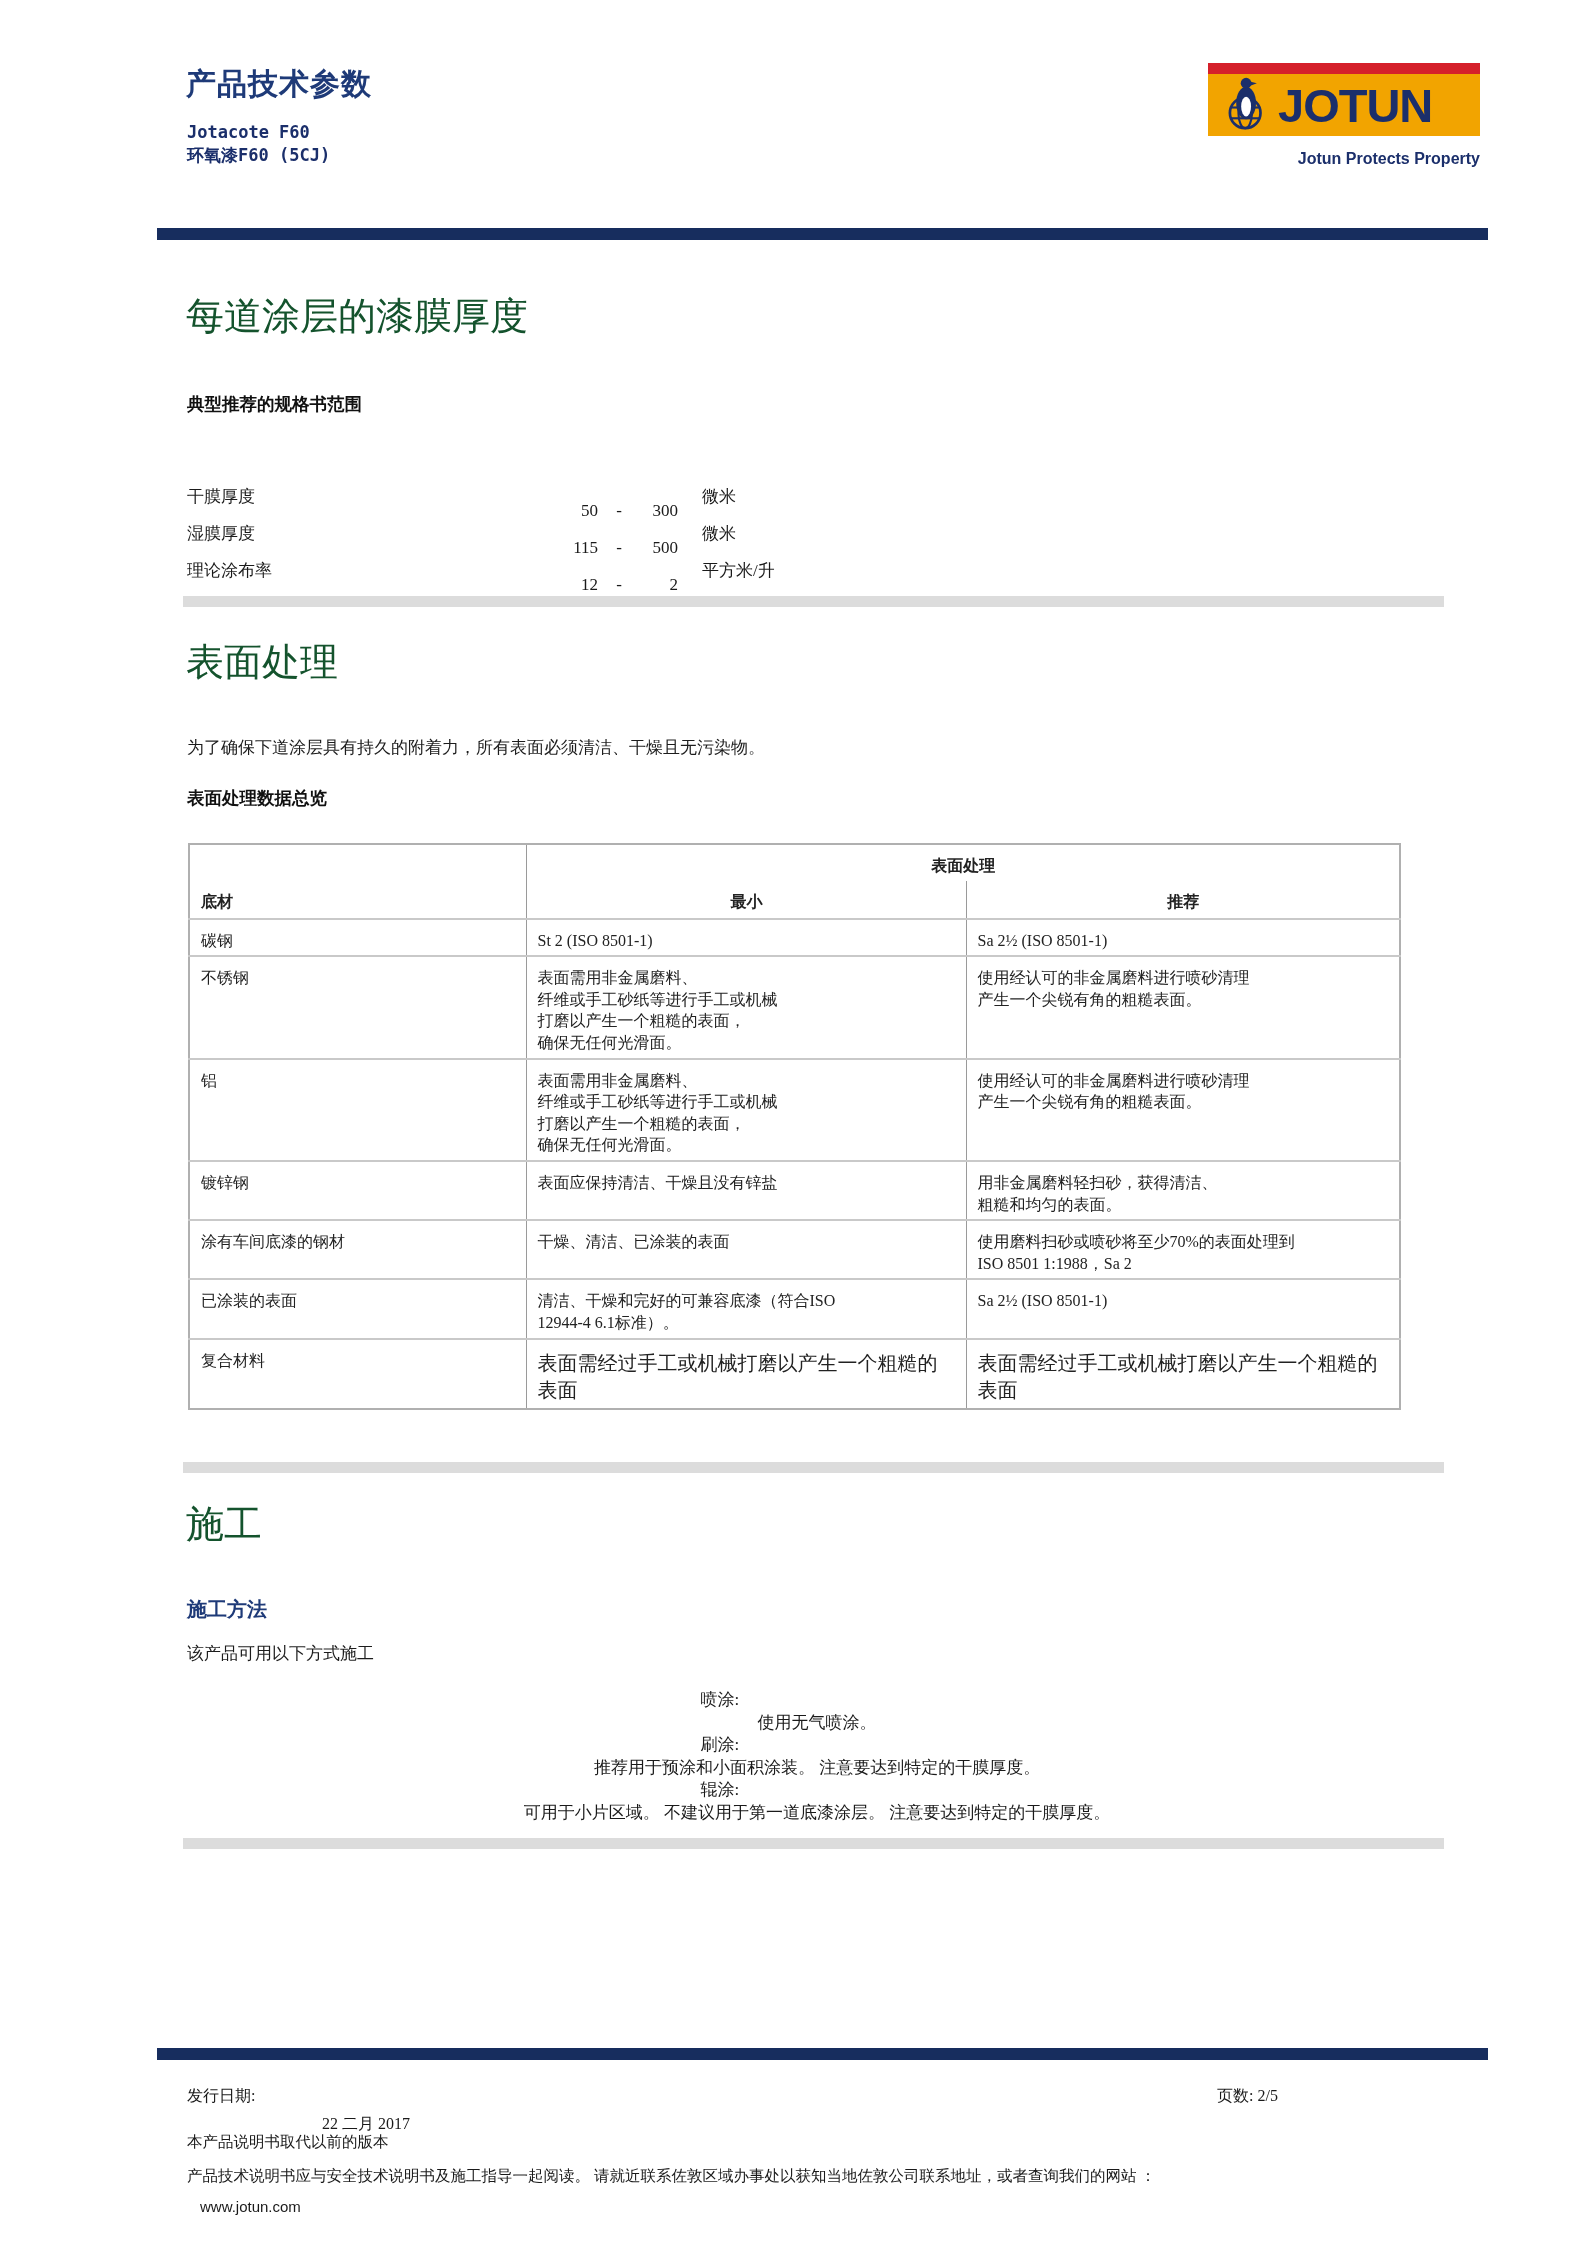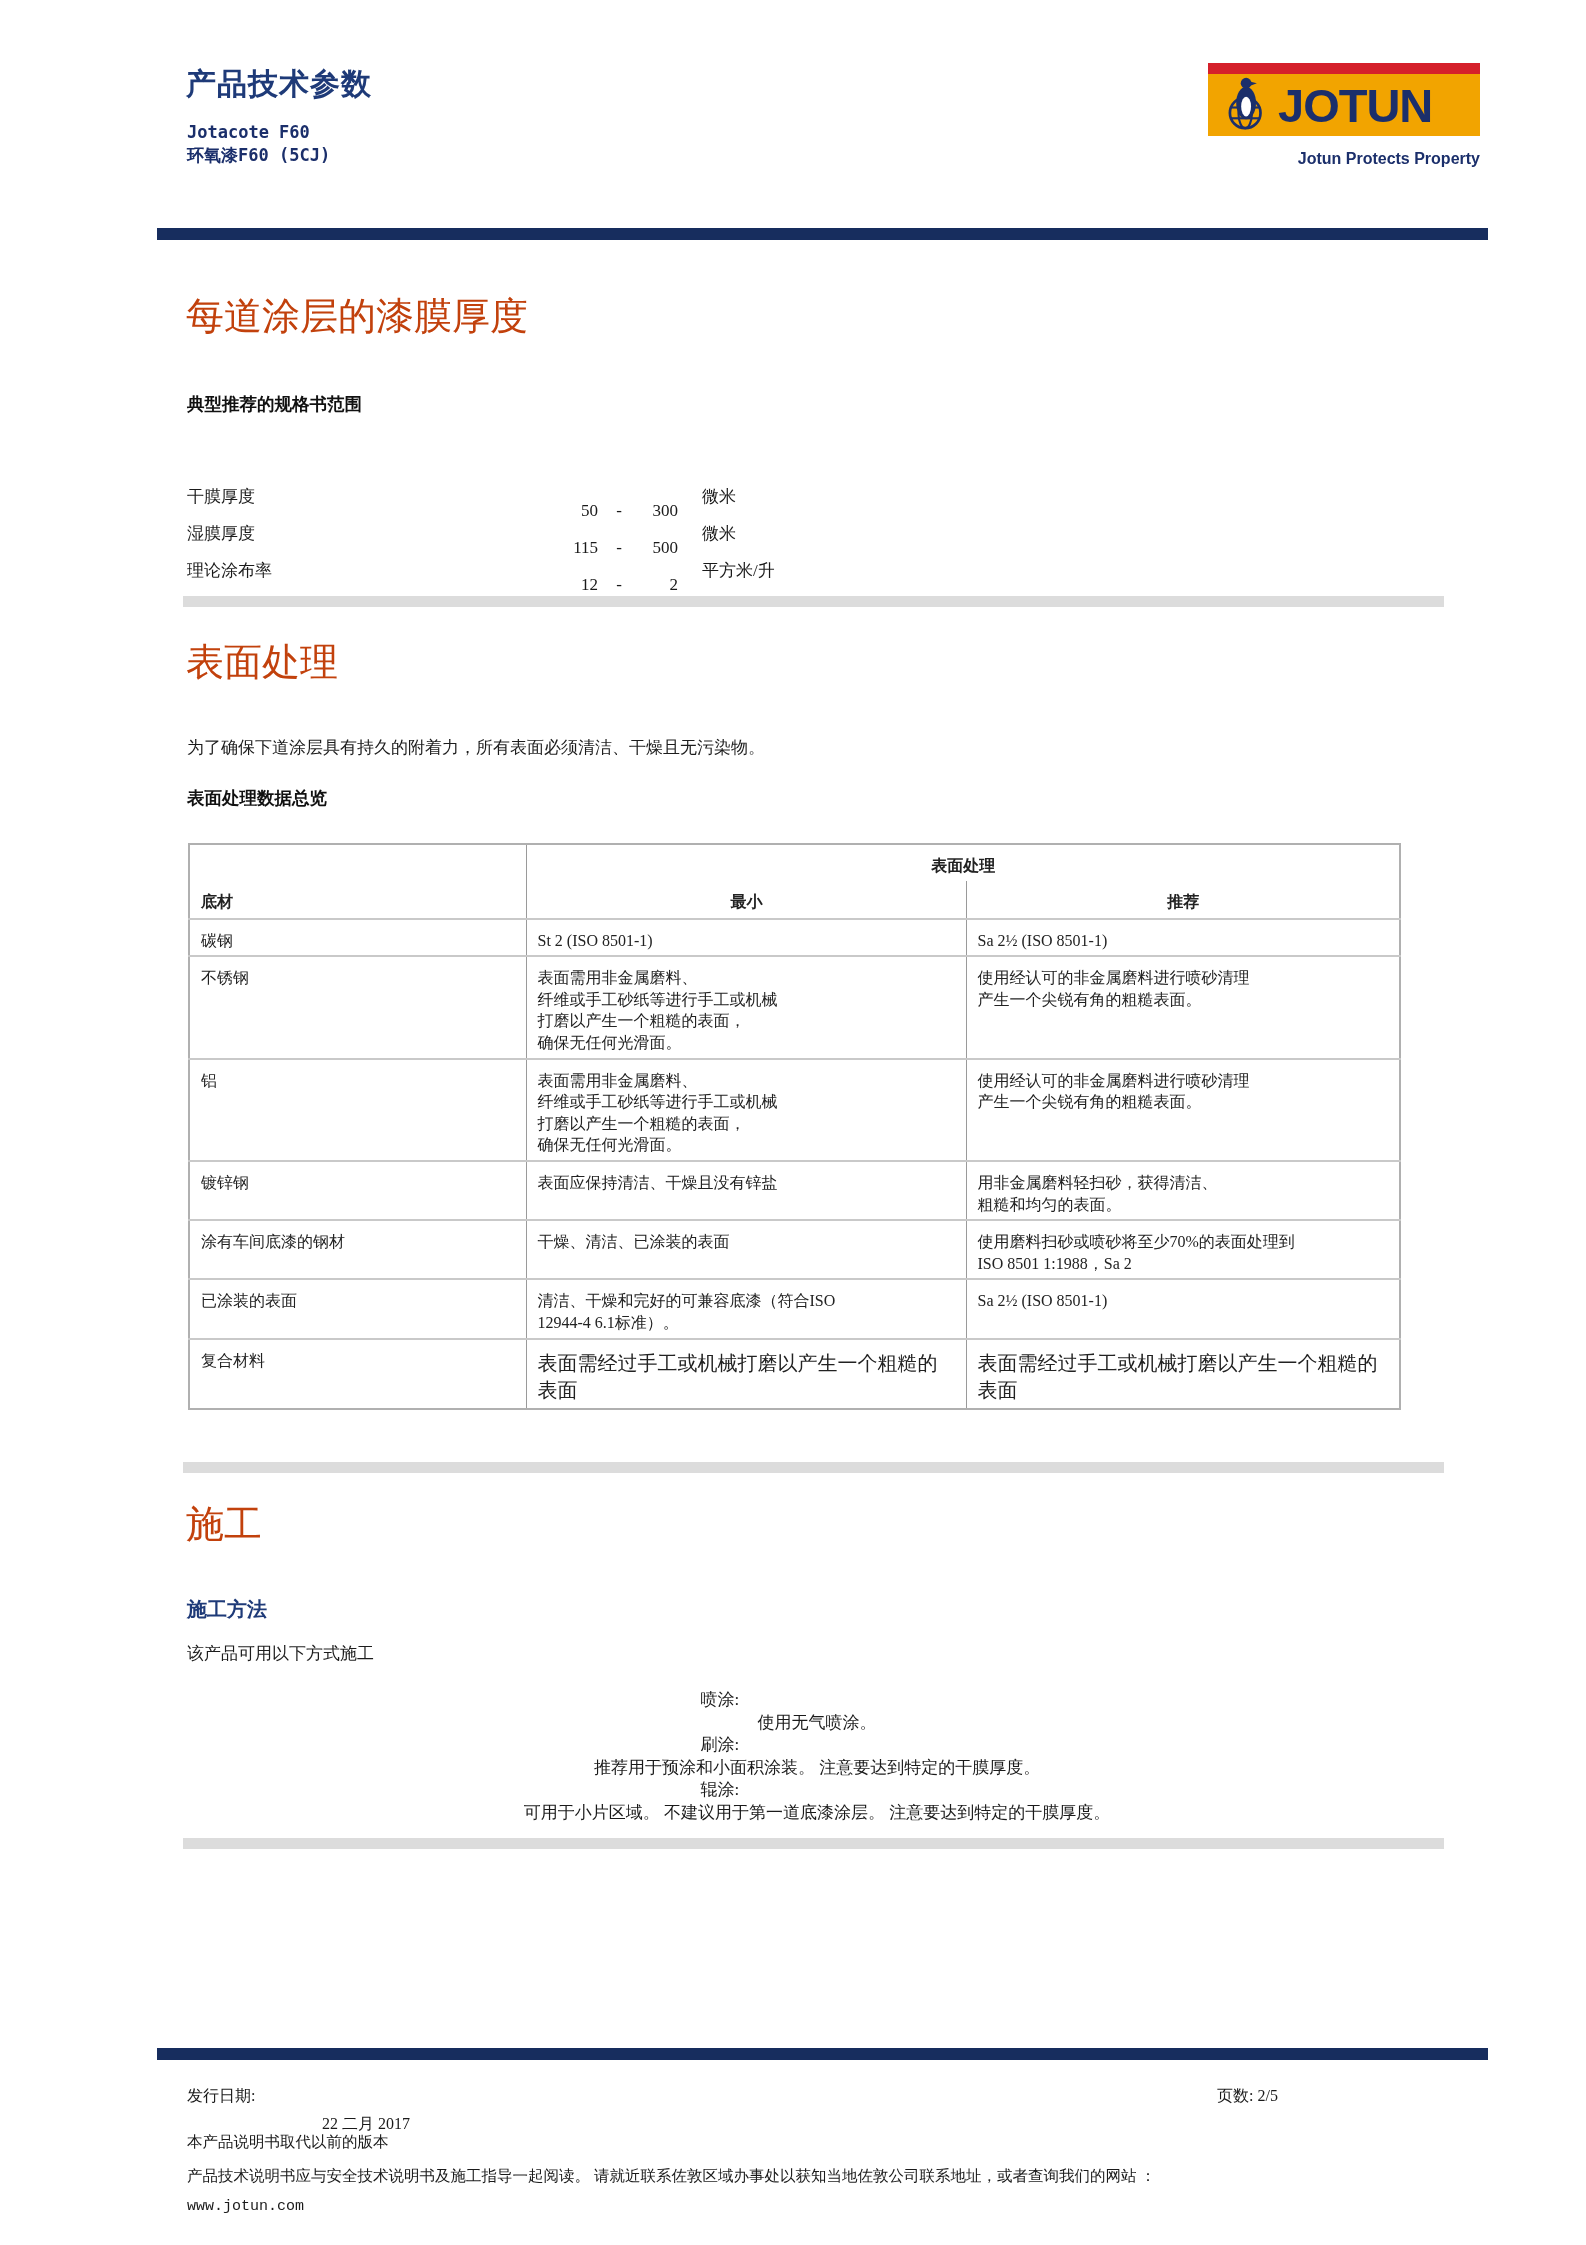--- a/index.html
+++ b/index.html
@@ -21,21 +21,21 @@
              color:#1b2f6b;letter-spacing:-1px;line-height:1;margin-left:4px;}
   .tagline{position:absolute;left:1208px;top:150px;width:272px;text-align:right;
            font-family:"Liberation Sans",sans-serif;font-weight:bold;font-size:16px;color:#1b2f6b;}
 
   .bar{position:absolute;left:157px;width:1331px;height:12px;background:#172d5e;}
   .bar-top{top:228px;}
   .bar-bottom{top:2048px;}
   .gbar{position:absolute;left:183px;width:1261px;height:11px;background:#dcdcdc;}
 
   
-  .sec-h{position:absolute;left:186px;font-size:38px;color:#c2410c;line-height:1.2;font-weight:500;}
+  .sec-h{position:absolute;left:186px;font-size:38px;color:#14532d;line-height:1.2;font-weight:500;}
   .sub-h{position:absolute;left:187px;font-size:17.5px;font-weight:bold;color:#111111;}
   .body-t{position:absolute;left:187px;font-size:17px;color:#1c1c1c;}
 
   
   .thick-rows{position:absolute;left:187px;top:478px;width:700px;}
   .t-row{display:flex;height:37px;align-items:center;font-size:17px;}
   .t-label{width:363px;}
   .t-min{width:48px;text-align:right;}
   .t-dash{width:42px;text-align:center;}
   .t-max{width:38px;text-align:right;}
@@ -61,22 +61,22 @@
   .methods{position:absolute;left:187px;top:1688px;width:1260px;}
   .m-row{display:flex;height:45px;align-items:center;font-size:17px;flex-direction:column;}
   .m-label{width:233px;}
 
   
   .f-issued-label{position:absolute;left:187px;top:2086px;font-size:16px;}
   .f-issued-value{position:absolute;left:322px;top:2086px;font-size:16px;}
   .f-page{position:absolute;left:1217px;top:2086px;font-size:16px;}
   .f-note1{position:absolute;left:187px;top:2132px;font-size:15.5px;}
   .f-note2{position:absolute;left:187px;top:2166px;width:1280px;font-size:15.5px;}
-  .f-web{position:absolute;left:187px;top:2198px;font-size:15px;
-         font-family:Liberation Mono, monospace;}
+  .f-web{position:absolute;left:200px;top:2198px;font-size:15px;
+         font-family:Liberation Sans, sans-serif;}
 </style>
 </head>
 <body>
 
 <div class="page">
 
   <div class="doc-title">产品技术参数</div>
   <div class="product-en">Jotacote F60</div>
   <div class="product-cn">环氧漆F60 (5CJ)</div>
 

